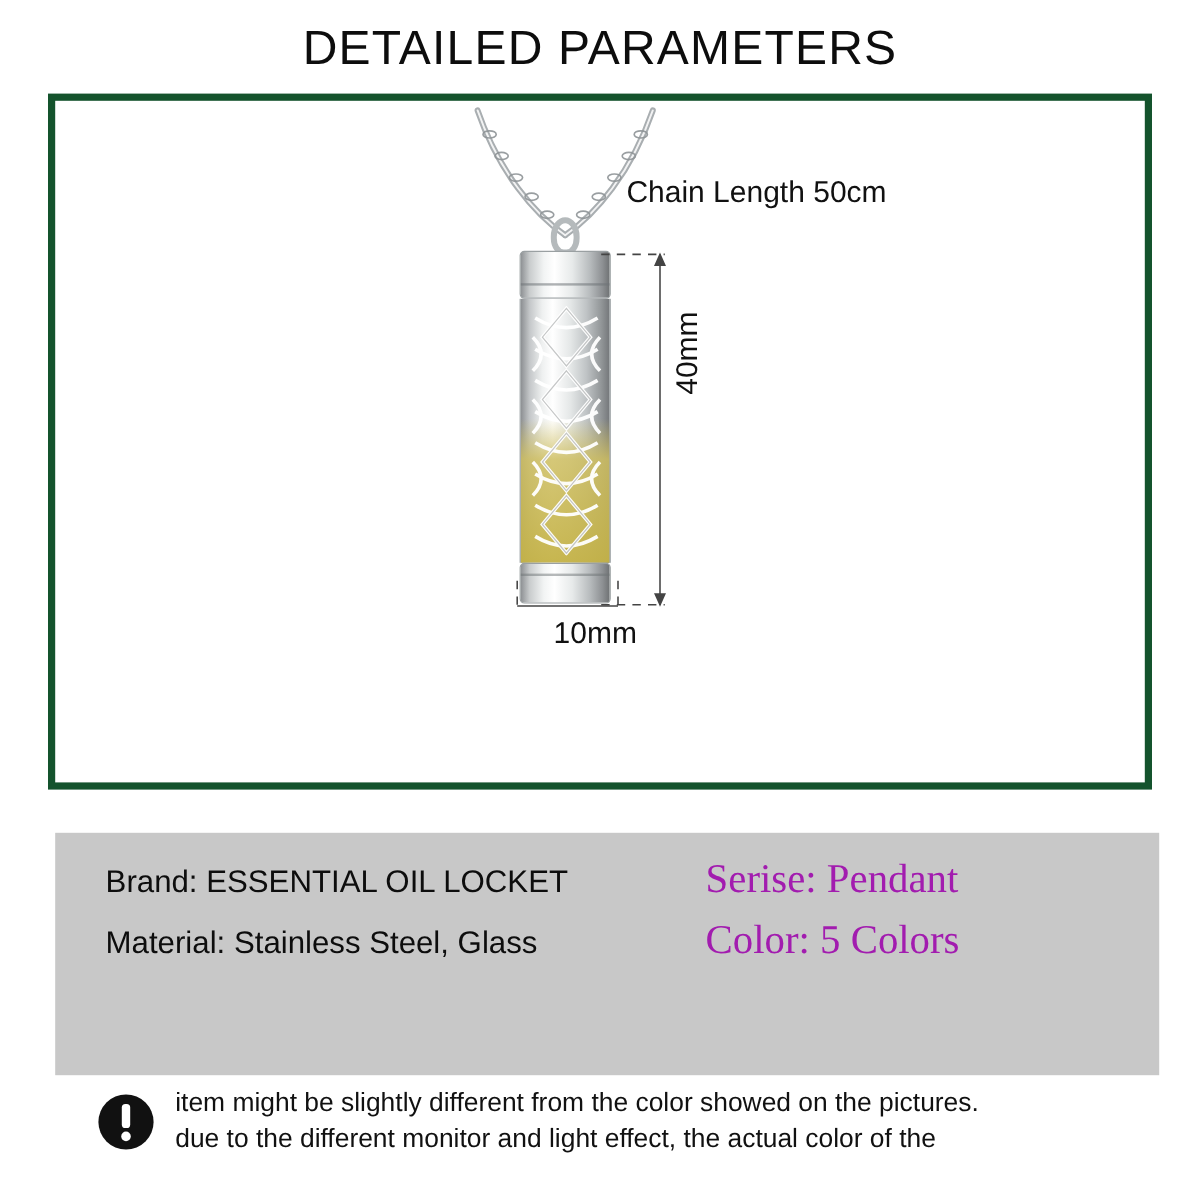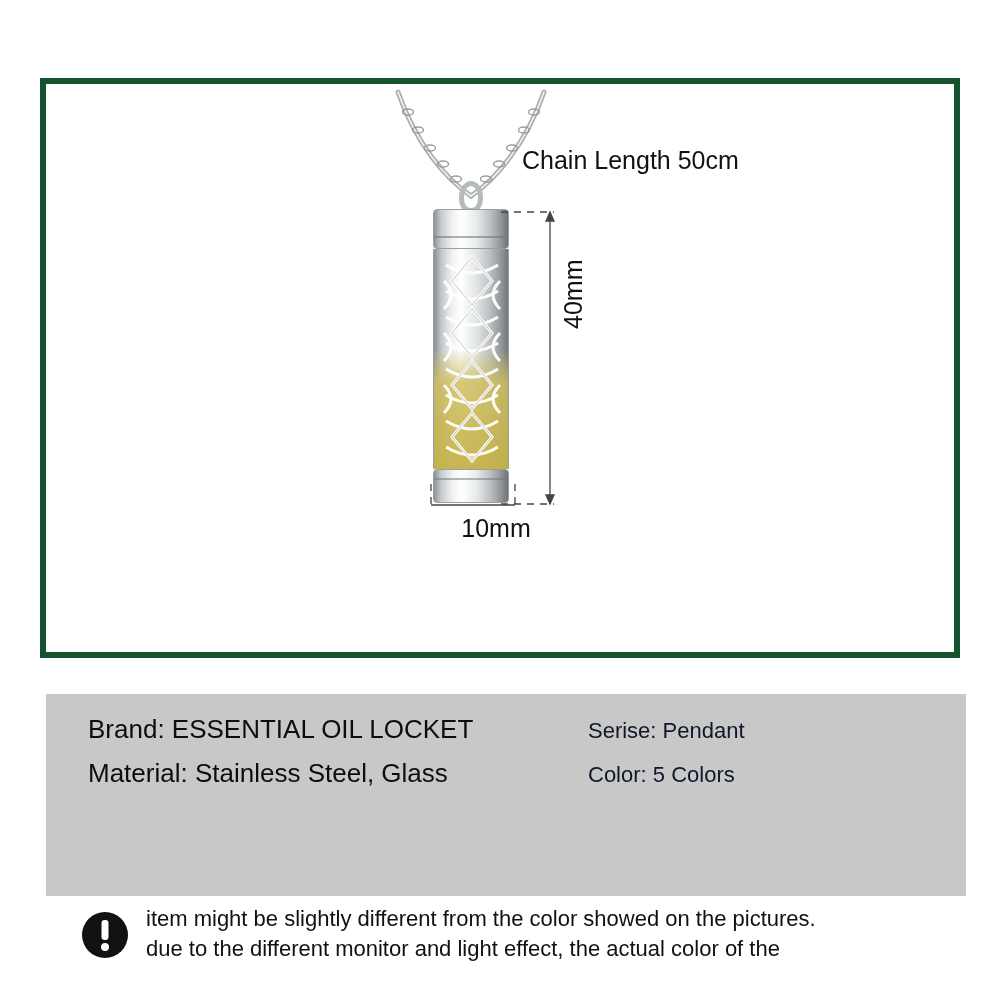--- a/index.html
+++ b/index.html
@@ -210,23 +210,24 @@
     align-items: baseline;
     margin-bottom: 13px;
   }
   .spec-col-a {
     width: 500px;
     font-size: 26px;
     color: #0d0d0d;
     white-space: nowrap;
   }
   .spec-col-b {
-    font-size: 22px;
-    color: #0f172a;
+    font-size: 34px;
+    color: #a21caf;
     white-space: nowrap;
+    font-family: Liberation Serif, serif;
   }
 
   
   .note {
     position: absolute;
     left: 40px;
     top: 900px;
     width: 920px;
     height: 80px;
     display: flex;
@@ -244,20 +245,21 @@
     line-height: 30px;
     color: #111;
     padding-top: 4px;
   }
 </style>
 </head>
 <body>
 
 <div class="page">
 
+  <div class="title">DETAILED PARAMETERS</div>
 
   <div class="frame">
 
     <div class="product">
 
       <svg class="chain-svg" width="920" height="200" viewBox="0 0 920 200">
         <g fill="none" stroke="#a9aeb1" stroke-width="5" stroke-linecap="round">
           <path d="M352 8 C 370 60, 400 95, 425 112"></path>
           <path d="M498 8 C 480 60, 450 95, 425 112"></path>
         </g>

